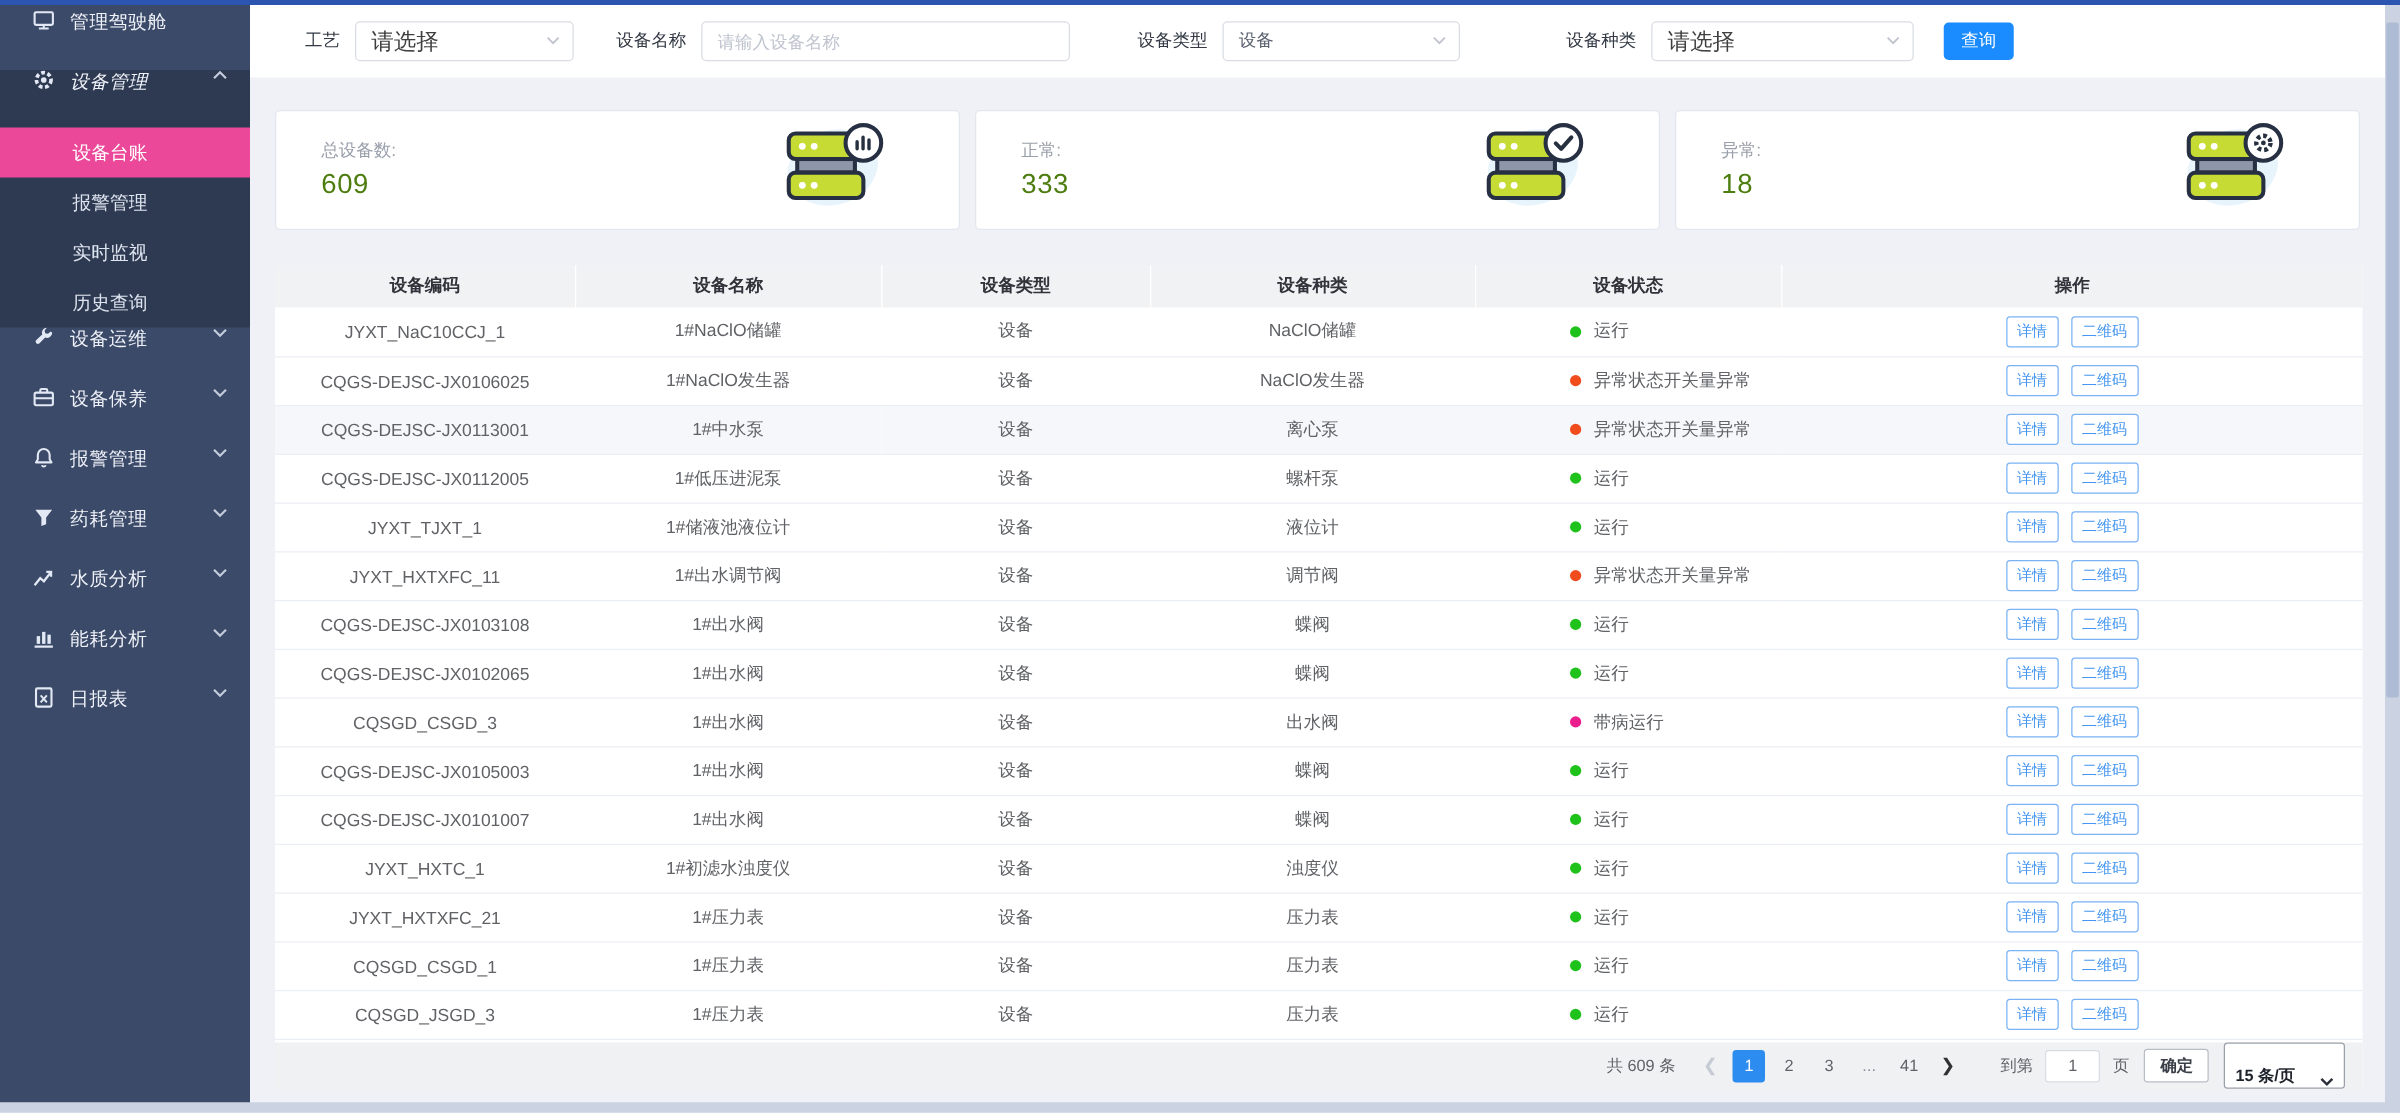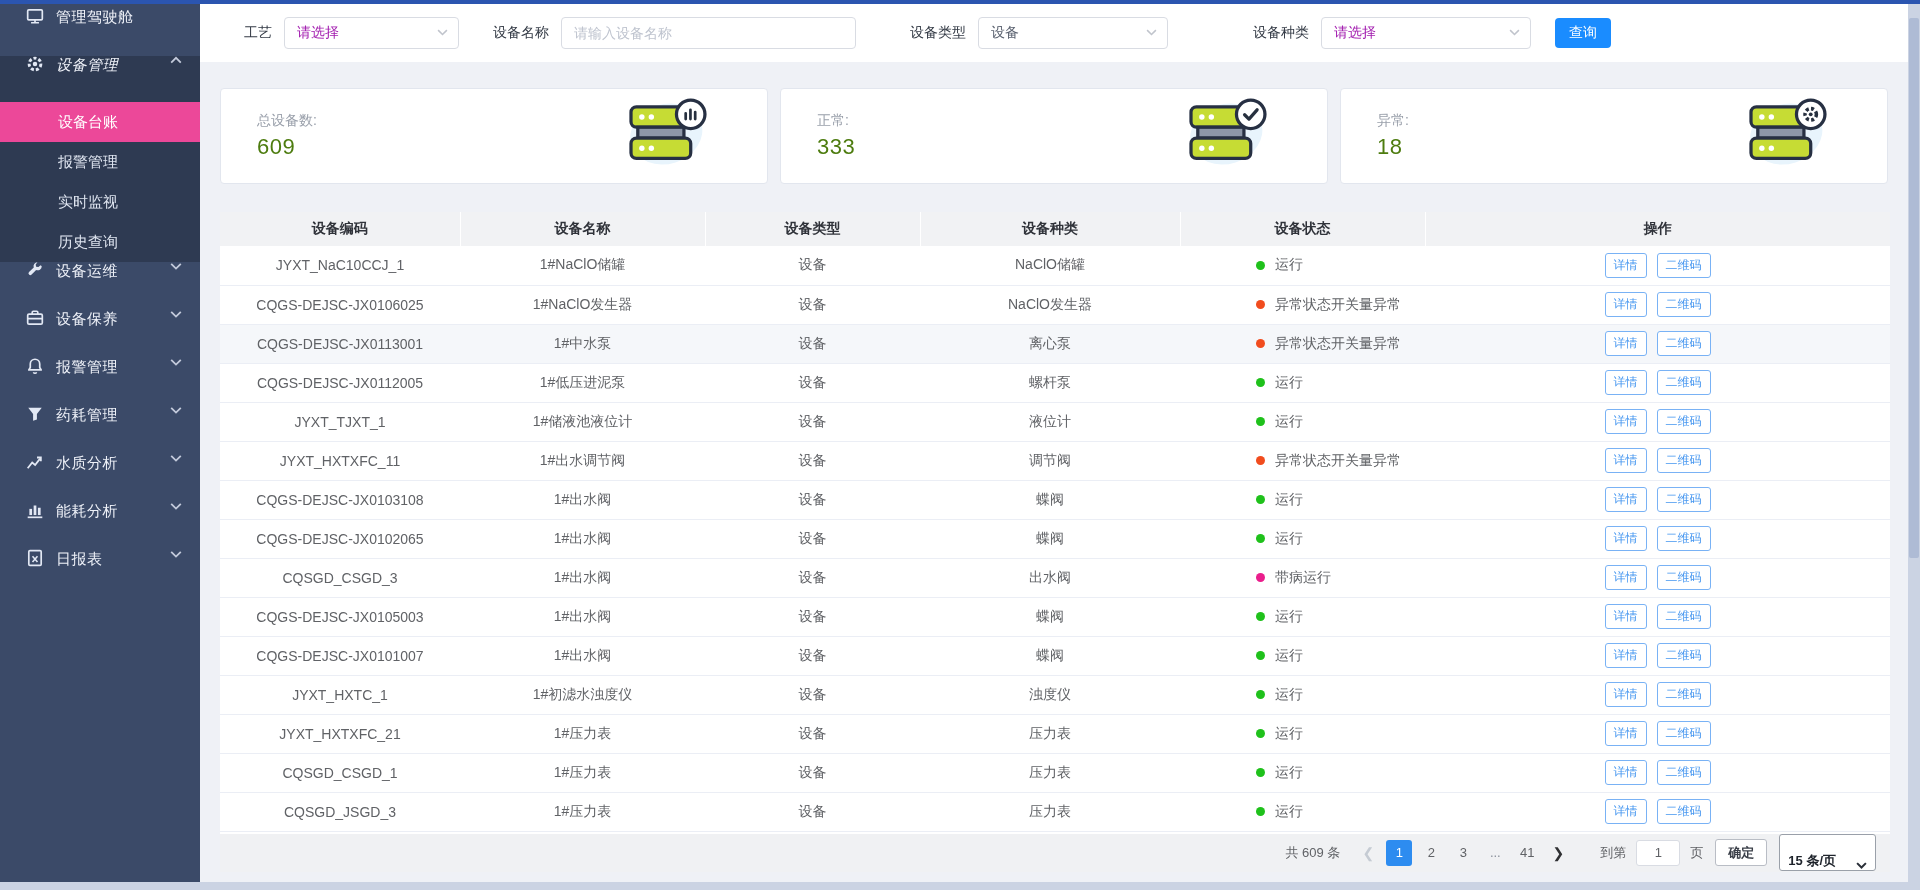--- a/index.html
+++ b/index.html
@@ -19,21 +19,21 @@
   .submenu .smi { height:40px; display:flex; align-items:center; padding-left:58px; font-size:15px; color:#dfe5f0; cursor:pointer; }
   .submenu .smi.active { background:#ec4899; color:#ffffff; }
   
   .main { position:absolute; top:4px; left:200px; width:1708px; height:878px; background:#eff1f6; overflow:hidden; }
   
   .filter { height:58px; background:#fff; display:flex; align-items:center; padding-left:44px; }
   .fgroup { display:flex; align-items:center; }
   .flabel { font-size:14px; color:#333a45; margin-right:12px; white-space:nowrap; }
   .fselect { height:32px; border:1px solid #d9dce3; border-radius:4px; background:#fff; display:flex; align-items:center;
              justify-content:space-between; padding:0 10px 0 12px; cursor:pointer; }
-  .fselect .ph { font-size:14px; color:#a21caf; }
+  .fselect .ph { font-size:18px; color:#404040; }
   .fselect .val { font-size:14px; color:#5b6270; }
   .fselect .caret { width:11px; color:#c0c4cc; display:flex; }
   .finput { height:32px; border:1px solid #d9dce3; border-radius:4px; padding:0 12px; font-size:14px; color:#5b6270;
             font-family:inherit; }
   .finput::placeholder { color:#bfc4cf; }
   .btn-search { height:30px; padding:0 14px; background:#1a8cff; color:#fff; font-size:14px; border:none; border-radius:4px;
                 cursor:pointer; font-family:inherit; }
   
   .cards { display:flex; gap:12px; padding:26px 20px 0 20px; }
   .card { flex:1; height:96px; background:#fff; border:1px solid #e2e6ee; border-radius:4px; display:flex;

